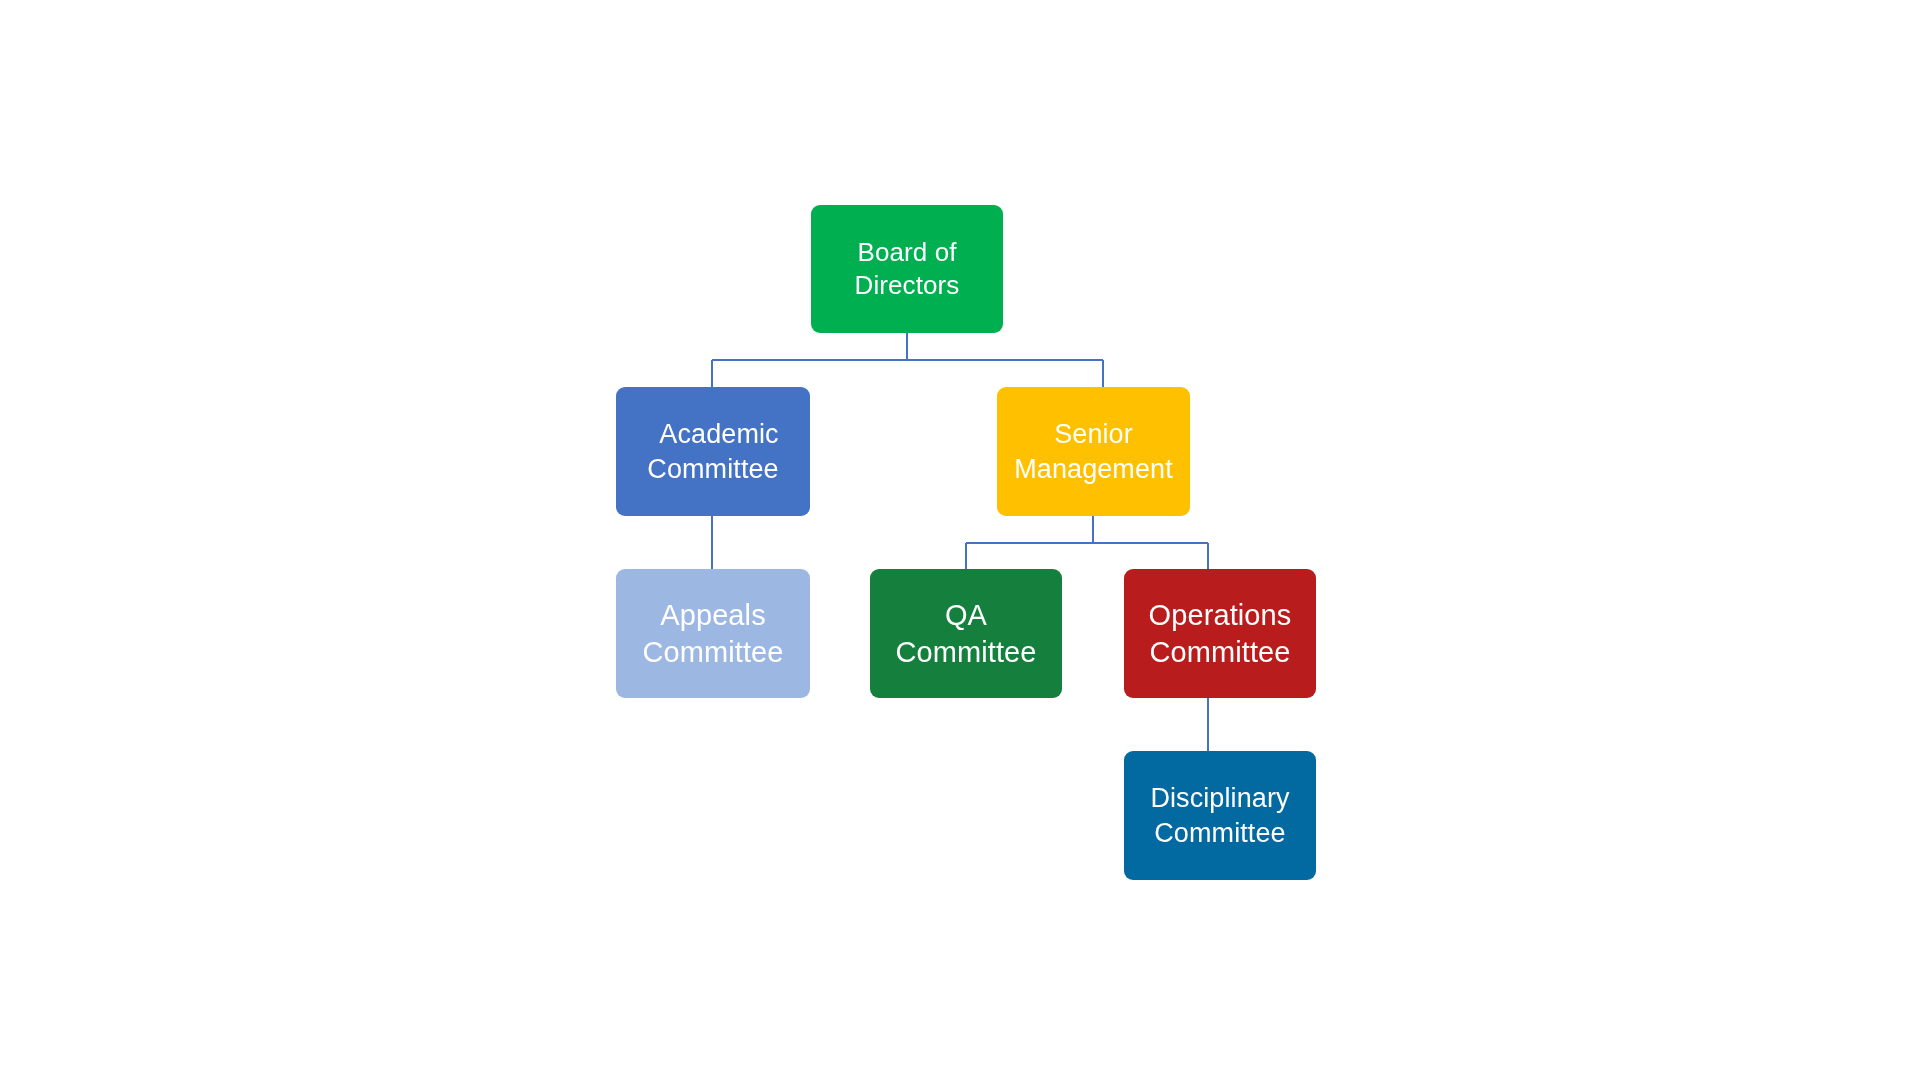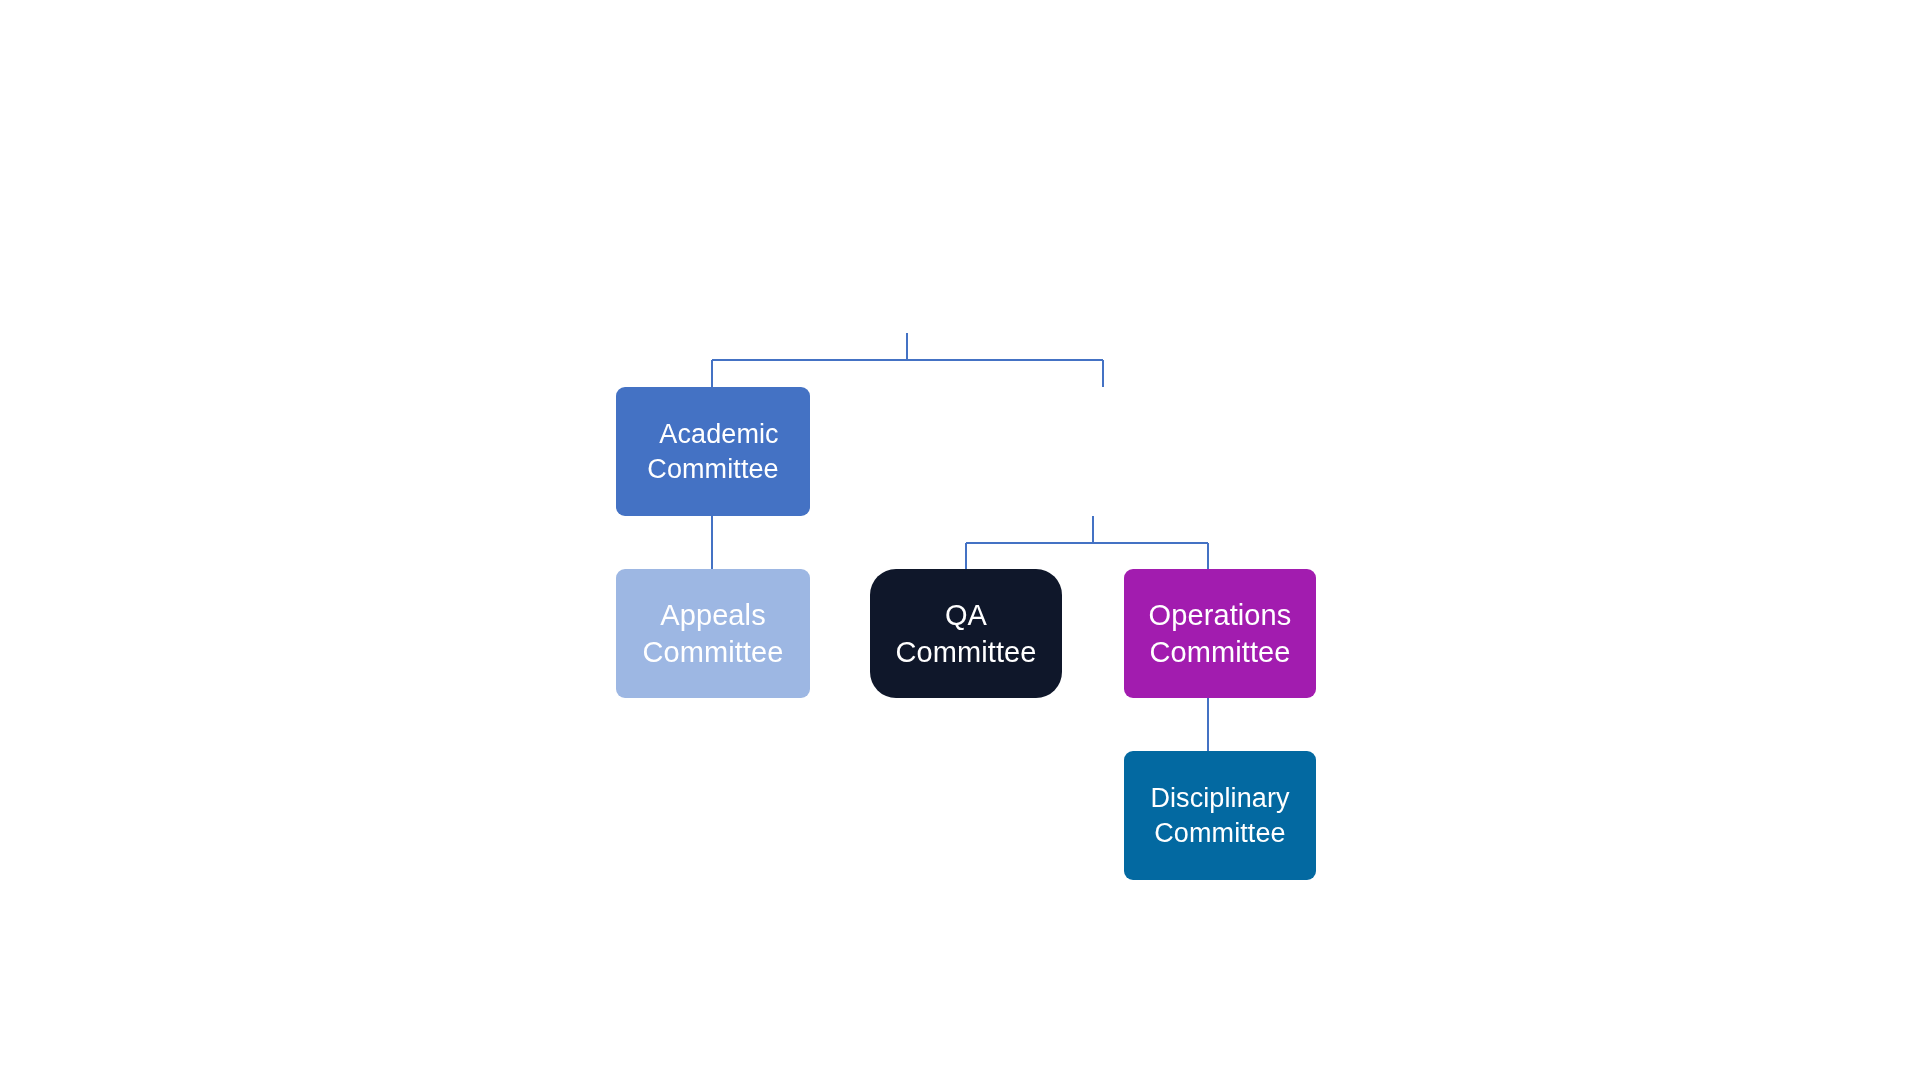--- a/index.html
+++ b/index.html
@@ -60,38 +60,46 @@
 
     <path d="M 907 333 L 907 360 M 712 360 L 1103 360 M 712 360 L 712 387 M 1103 360 L 1103 387" fill="none" stroke="#4472c4" stroke-width="2"></path>
 
     <path d="M 712 516 L 712 569" fill="none" stroke="#4472c4" stroke-width="2"></path>
 
     <path d="M 1093 516 L 1093 543 M 966 543 L 1208 543 M 966 543 L 966 569 M 1208 543 L 1208 569" fill="none" stroke="#4472c4" stroke-width="2"></path>
 
     <path d="M 1208 698 L 1208 751" fill="none" stroke="#4472c4" stroke-width="2"></path>
   </svg>
 
+  <div class="node n-root" style="left:811px; top:205px; width:192px; height:128px; background:#00b050;">
+    <span class="node-label">Board of
+Directors</span>
+  </div>
 
   <div class="node n-level2" style="left:616px; top:387px; width:194px; height:129px; background:#4472c4;text-align:right;">
     <span class="node-label">Academic
 Committee</span>
   </div>
 
+  <div class="node n-level2" style="left:997px; top:387px; width:193px; height:129px; background:#ffc000;">
+    <span class="node-label">Senior
+Management</span>
+  </div>
 
   <div class="node n-level3" style="left:616px; top:569px; width:194px; height:129px; background:#9db7e3;">
     <span class="node-label">Appeals
 Committee</span>
   </div>
 
-  <div class="node n-level3" style="left:870px; top:569px; width:192px; height:129px; background:#0f172a;border-radius:26px;">
+  <div class="node n-level3" style="left:870px; top:569px; width:192px; height:129px; background:#15803d;">
     <span class="node-label">QA
 Committee</span>
   </div>
 
-  <div class="node n-level3" style="left:1124px; top:569px; width:192px; height:129px; background:#a21caf;">
+  <div class="node n-level3" style="left:1124px; top:569px; width:192px; height:129px; background:#b91c1c;">
     <span class="node-label">Operations
 Committee</span>
   </div>
 
   <div class="node n-level4" style="left:1124px; top:751px; width:192px; height:129px; background:#0369a1;text-align:center;">
     <span class="node-label">Disciplinary
 Committee</span>
   </div>
 
 </div>

